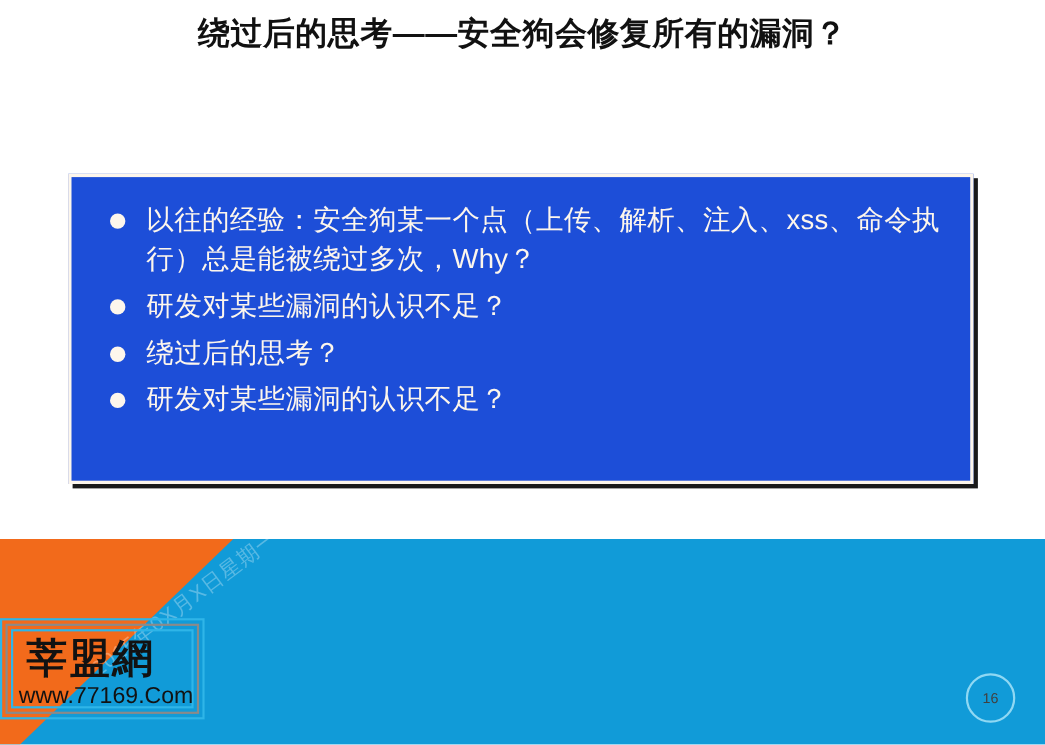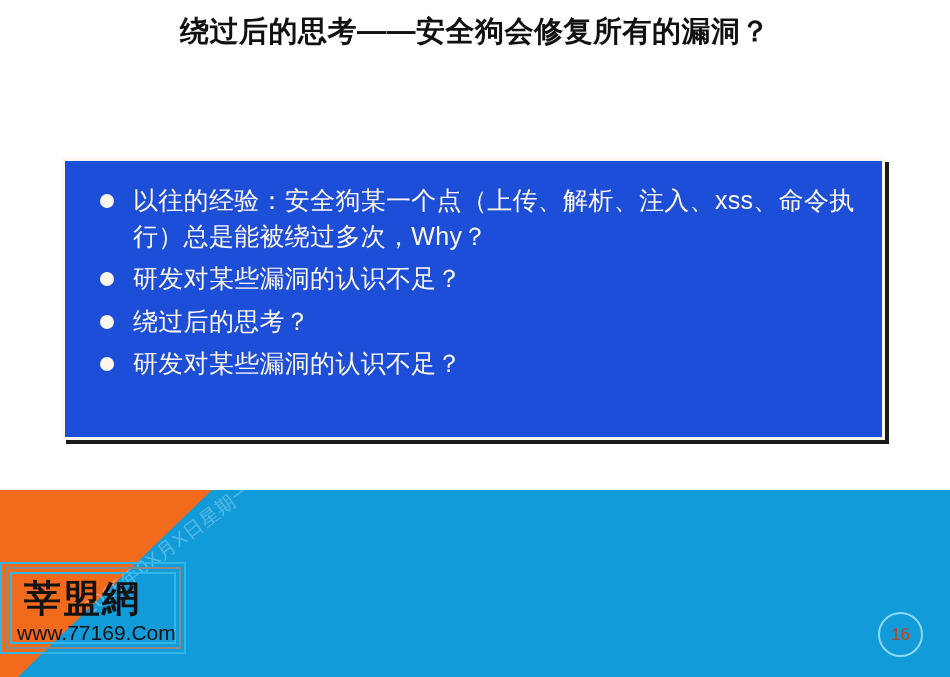--- a/index.html
+++ b/index.html
@@ -159,22 +159,22 @@
 
   
   #page-number-badge {
     position: absolute;
     left: 878px;
     top: 612px;
     width: 45px;
     height: 45px;
     border: 2px solid #8fd8f3;
     border-radius: 50%;
-    color: #c2410c;
-    font-size: 17px;
+    color: #404040;
+    font-size: 13px;
     display: flex;
     align-items: center;
     justify-content: center;
     box-sizing: border-box;
   }
 </style>
 </head>
 <body>
 
 <div id="slide">

